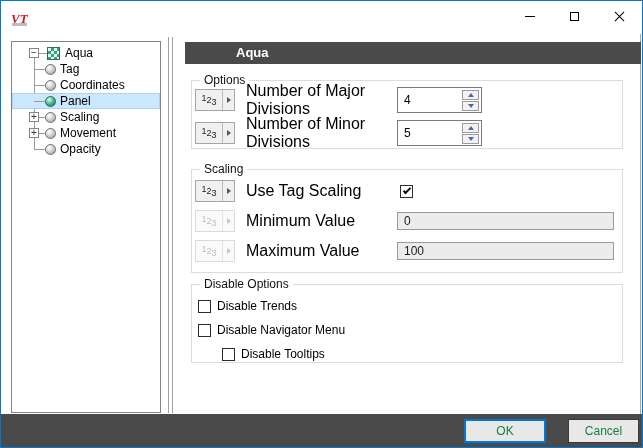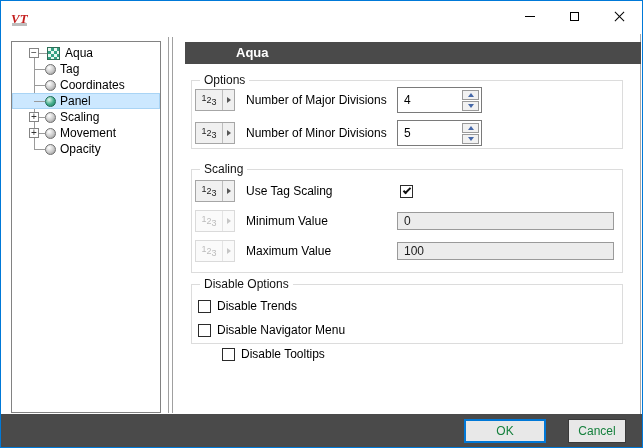--- a/index.html
+++ b/index.html
@@ -46,37 +46,37 @@
   .splitter { position:absolute; left:167px; top:36px; width:5px; height:376px; background:#fff; border-left:1px solid #a0a0a0; border-right:1px solid #a0a0a0; cursor:ew-resize; }
 
   
   .content-panel { position:absolute; left:176px; top:33px; width:464px; height:380px; background:#fff; border-right:1px solid #a9a9a9; }
   .panel-header { position:absolute; left:184px; top:41px; width:456px; height:22px; background:#4a4a4a; color:#fff; font-weight:bold; font-size:13px; line-height:22px; padding-left:51px; }
 
   .group { position:absolute; border:1px solid #dcdcdc; background:#fff; }
   .group-title { position:absolute; top:-8px; left:8px; background:#fff; padding:0 4px; font-size:12px; color:#111; }
   .g-options { left:190px; top:79px;  width:432px; height:69px; }
   .g-scaling { left:190px; top:168px; width:432px; height:104px; }
-  .g-disable { left:190px; top:283px; width:432px; height:60px; }
+  .g-disable { left:190px; top:283px; width:432px; height:79px; }
 
   .field-row { position:absolute; left:3px; display:flex; align-items:center; height:22px; }
 
   
   .num-btn { width:40px; height:22px; display:flex; border:1px solid #a6a6a6; background:#f0f0f0; flex:0 0 auto; }
   .nb-digits { width:26px; display:flex; align-items:center; justify-content:center; font-size:9px; color:#222; }
   .nb-digits i { font-style:normal; position:relative; display:inline-block; }
   .nb-digits i.d1 { top:-2px; } .nb-digits i.d2 { top:0; } .nb-digits i.d3 { top:2px; }
   .nb-arrow { width:12px; border-left:1px solid #bdbdbd; display:flex; align-items:center; justify-content:center; }
   .nb-arrow .tri-r { width:0; height:0; border-top:3px solid transparent; border-bottom:3px solid transparent; border-left:4px solid #555; }
   .num-btn.disabled { border-color:#dadada; background:#fafafa; }
   .num-btn.disabled .nb-digits { color:#bcbcbc; }
   .num-btn.disabled .nb-arrow { border-left-color:#e4e4e4; }
   .num-btn.disabled .nb-arrow .tri-r { border-left-color:#c6c6c6; }
 
-  .field-label { margin-left:11px; width:151px; font-size:12px; color:#000; }
+  .field-label { margin-left:11px; width:151px; font-size:16px; color:#000; }
 
   
   .spinner { position:relative; width:85px; height:26px; border:1px solid #7a7a7a; background:#fff; flex:0 0 auto; }
   .spin-value { position:absolute; left:0; top:0; width:62px; height:24px; border:none; outline:none; padding-left:6px; font-size:12px; font-family:"Liberation Sans",sans-serif; background:transparent; }
   .spin-btns { position:absolute; right:2px; top:2px; width:17px; }
   .spin-btn { width:17px; height:10px; border:1px solid #9a9a9a; background:#f2f2f2; display:flex; align-items:center; justify-content:center; }
   .spin-btn + .spin-btn { margin-top:1px; }
   .tri-up { width:0; height:0; border-left:3px solid transparent; border-right:3px solid transparent; border-bottom:4px solid #4668a8; }
   .tri-down { width:0; height:0; border-left:3px solid transparent; border-right:3px solid transparent; border-top:4px solid #4668a8; }
 
@@ -87,21 +87,21 @@
   .checkbox { width:13px; height:13px; border:1px solid #2b2b2b; background:#fff; display:flex; align-items:center; justify-content:center; flex:0 0 auto; }
   .checkmark { width:8px; height:4px; border-left:2px solid #111; border-bottom:2px solid #111; transform:rotate(-45deg); margin-top:-2px; }
   .cb-row { position:absolute; left:6px; display:flex; align-items:center; height:14px; }
   .cb-label { margin-left:6px; font-size:12px; color:#000; }
   .cb-after { margin-left:3px; }
 
   
   .footer { position:absolute; left:0; right:0; bottom:0; height:33px; background:#4a4a4a; }
   .btn { position:absolute; top:5px; height:24px; font-size:12px; font-family:"Liberation Sans",sans-serif; color:#15803d; text-align:center; cursor:default; }
   .btn-ok { left:463px; width:82px; background:#e8e8e8; border:2px solid #0078d7; }
-  .btn-cancel { left:567px; width:58px; background:#e8e8e8; border:1px solid #3a3a3a; }
+  .btn-cancel { left:567px; width:71px; background:#e8e8e8; border:1px solid #3a3a3a; }
 </style>
 </head>
 <body>
 
 <div class="window">
 
   <div class="titlebar">
     <div class="app-icon">
       <span class="vt">VT</span>
       <span class="logo-bar"></span>

